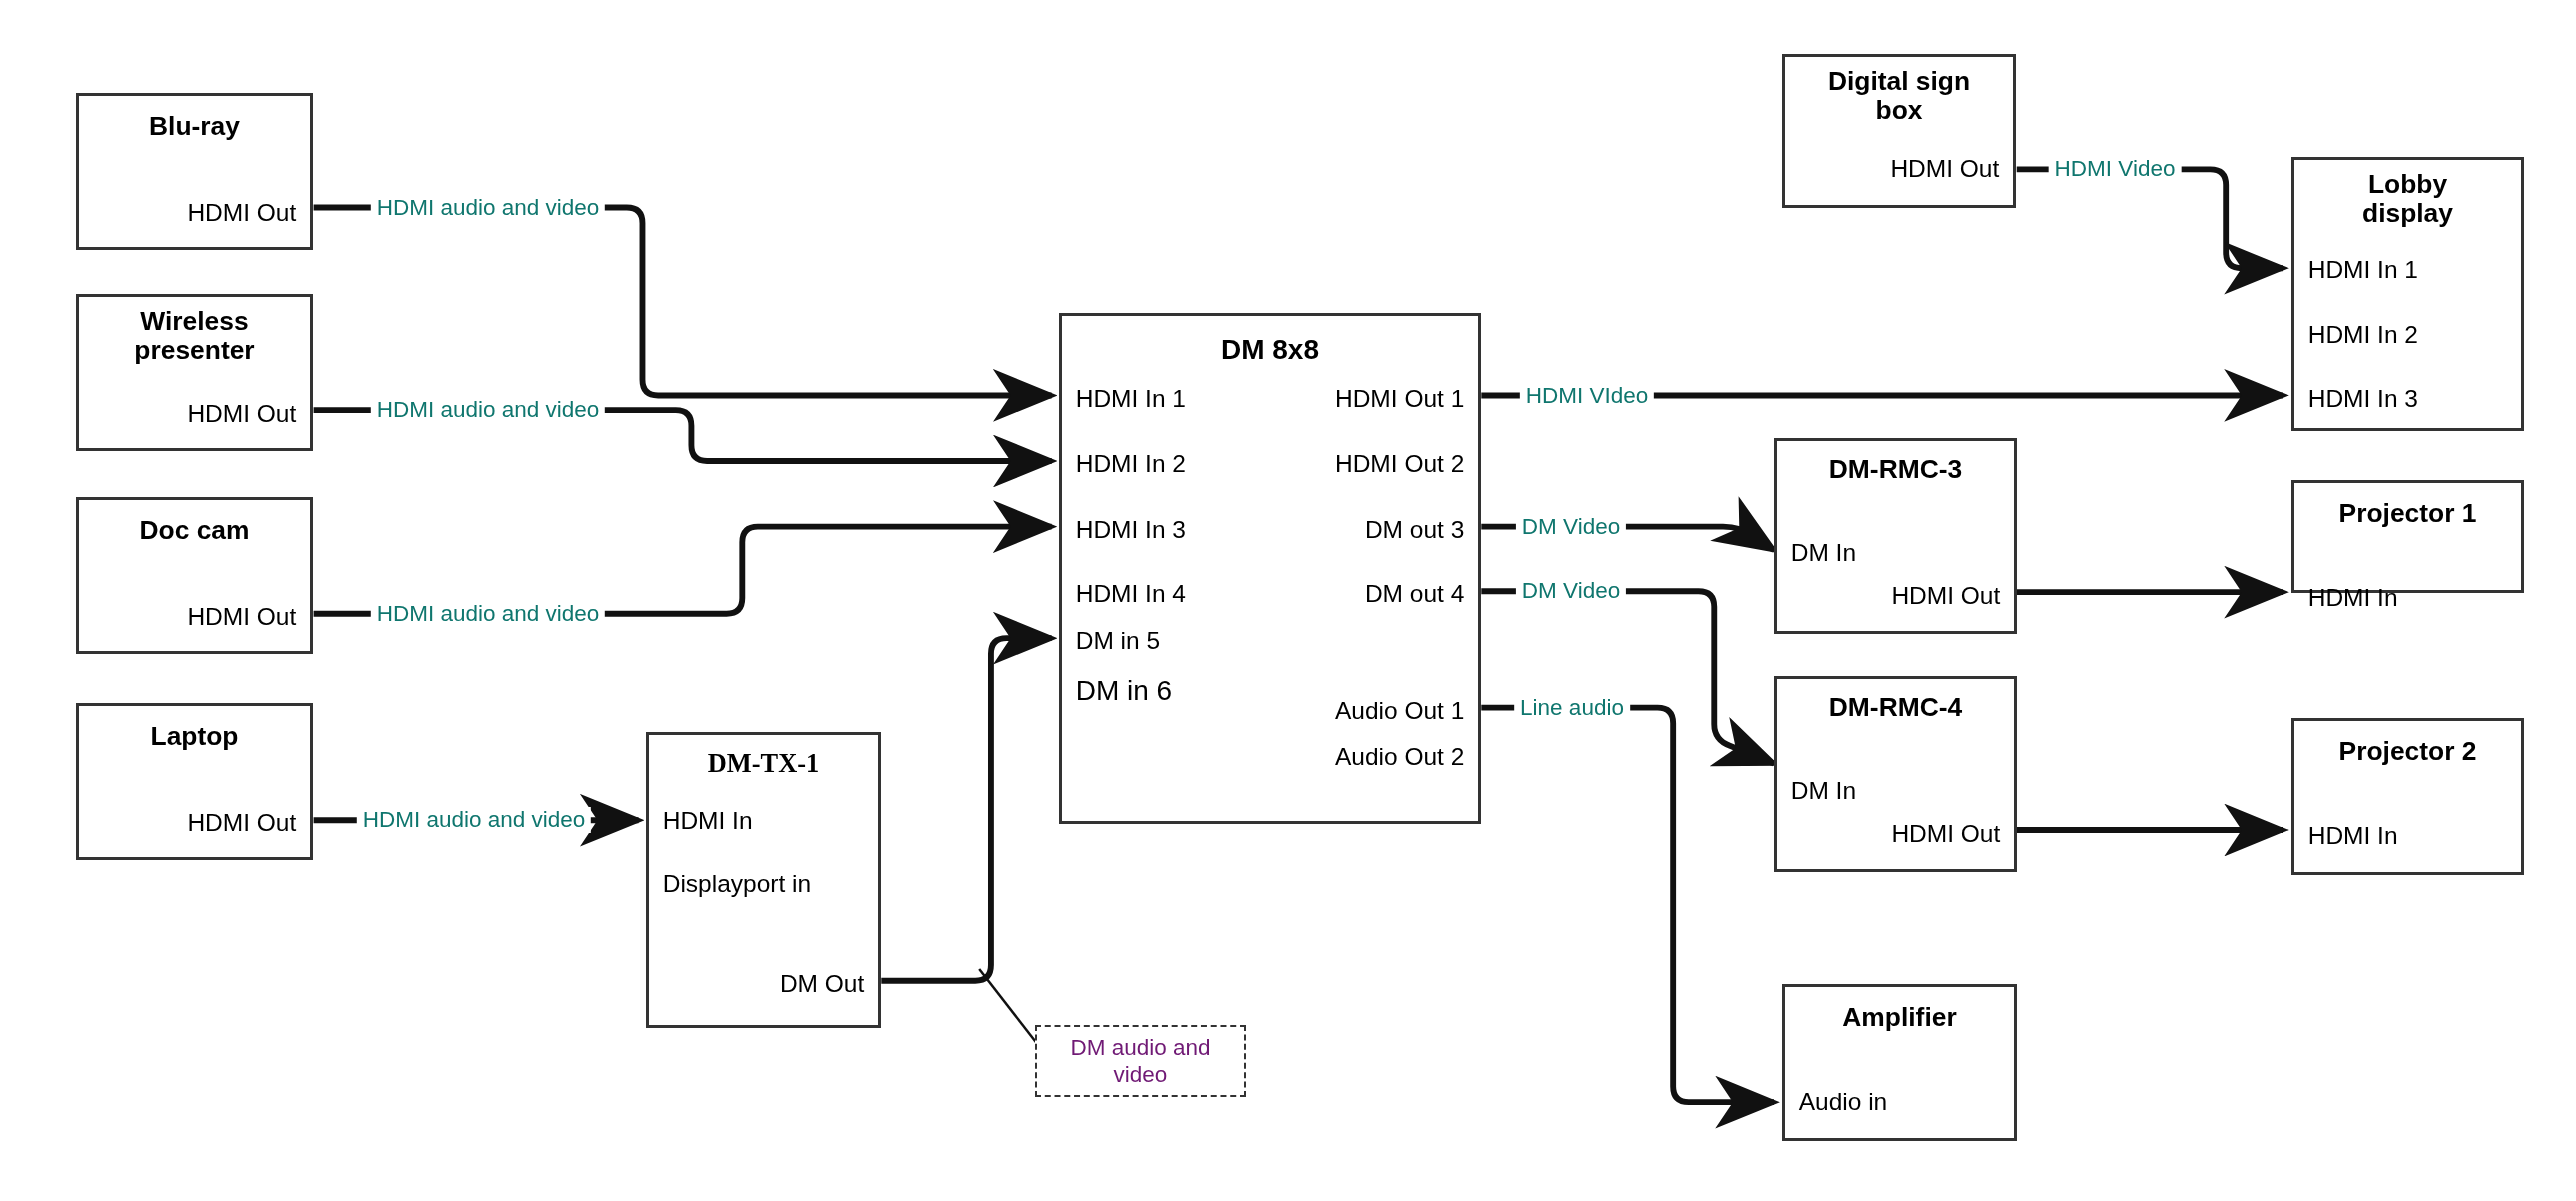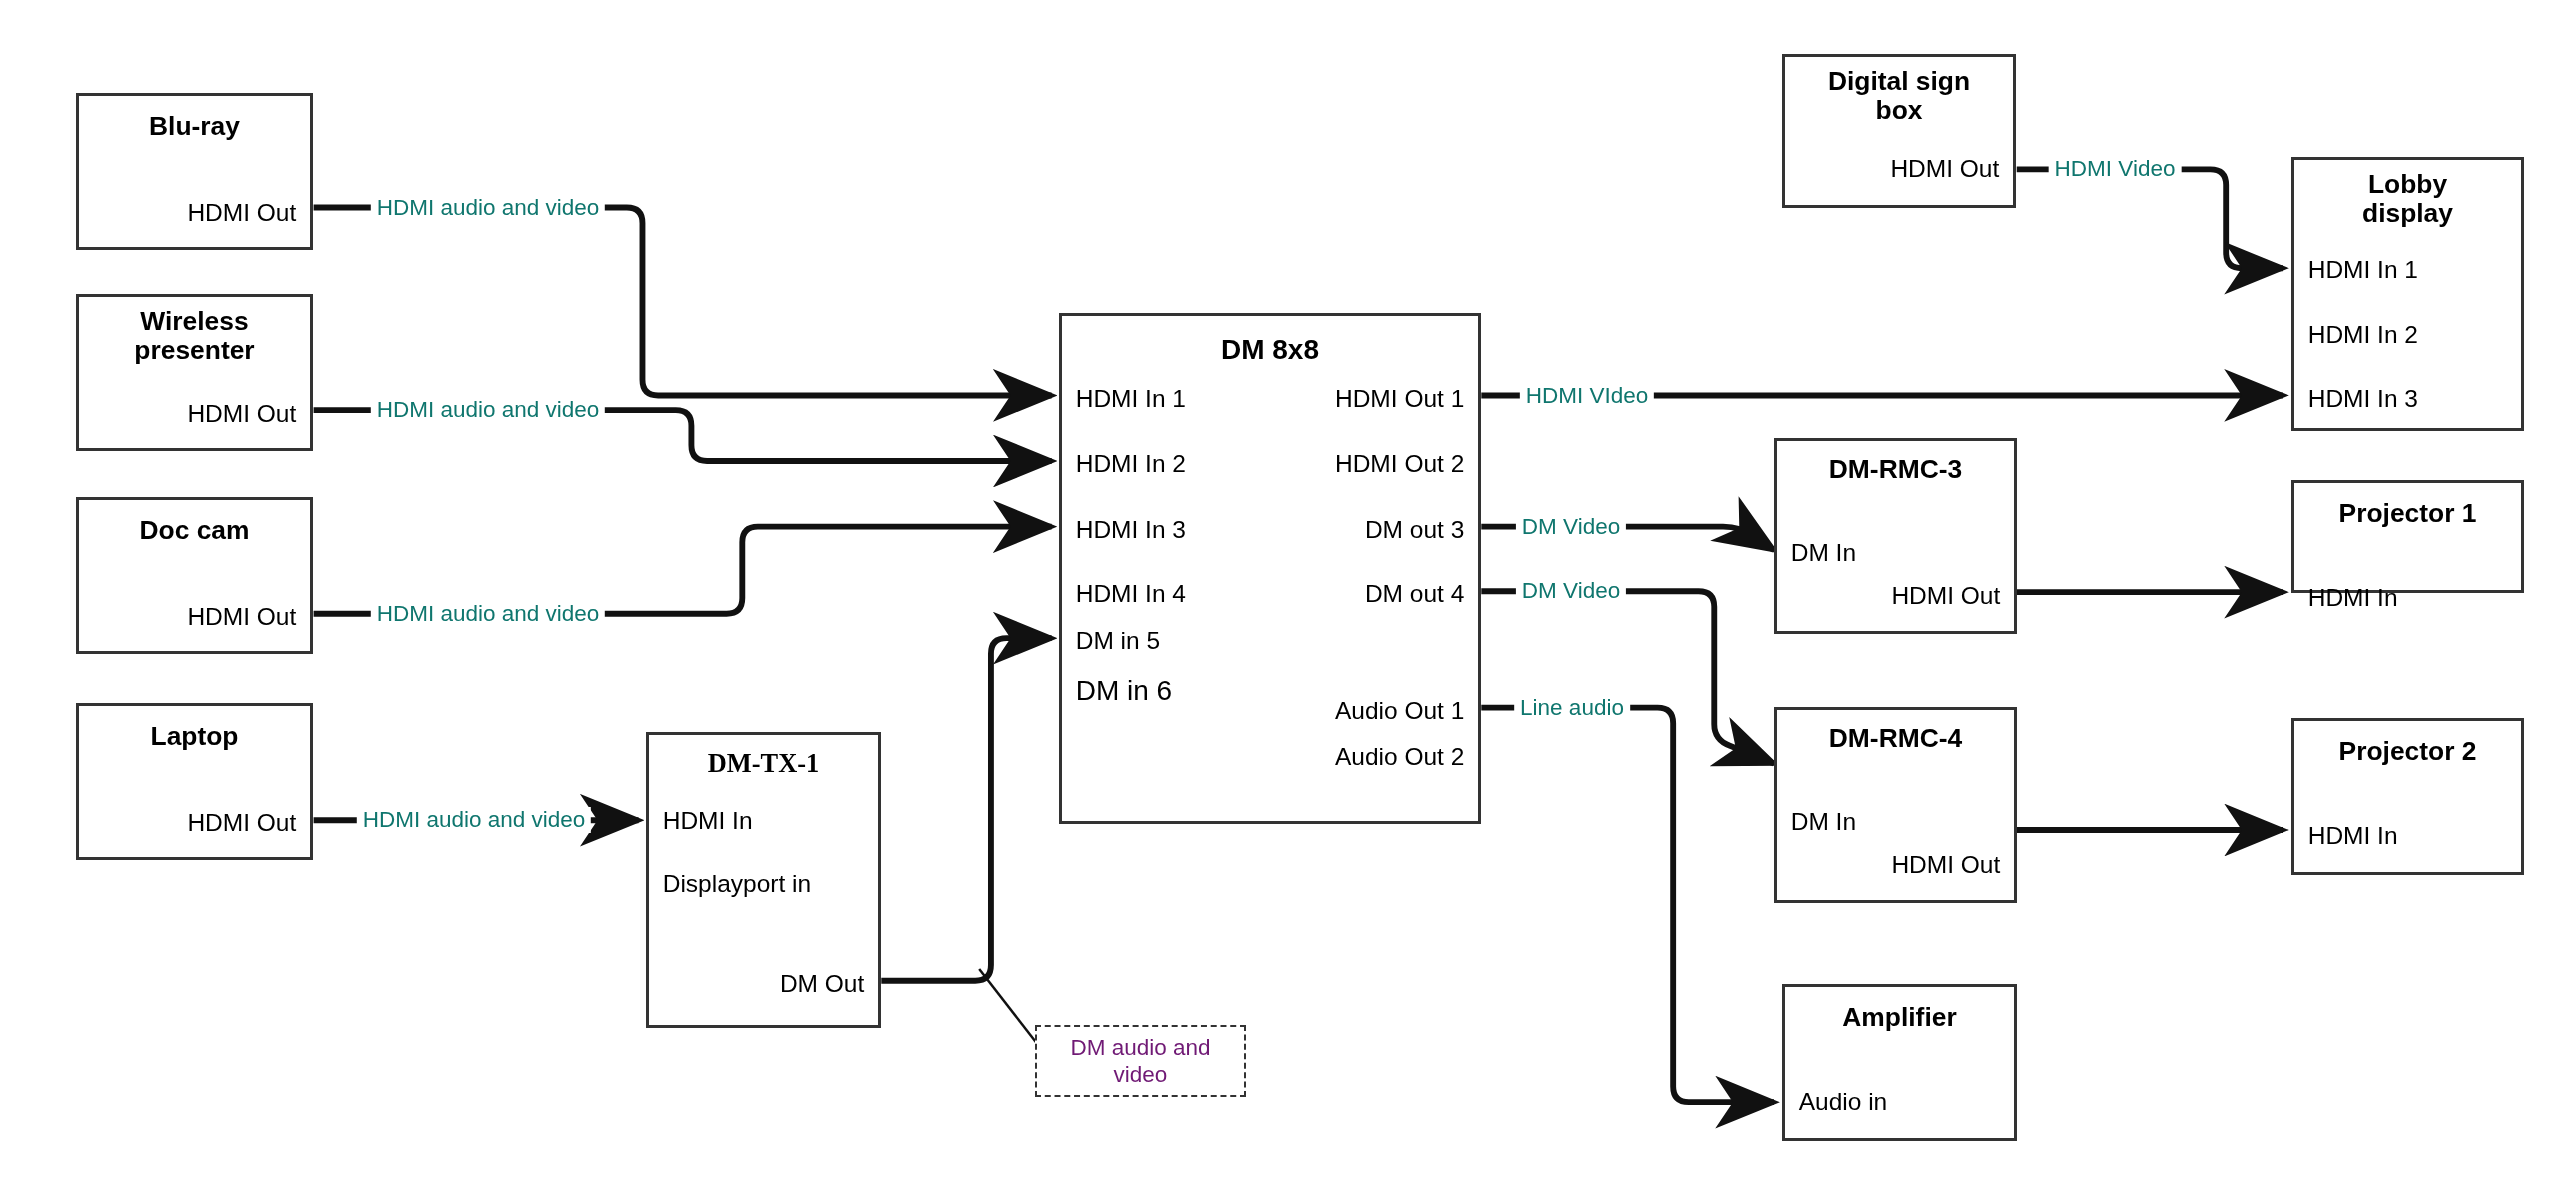--- a/index.html
+++ b/index.html
@@ -110,21 +110,21 @@
     <div class="port l" style="left:13.7px;top:161px;font-size:24.5px;">HDMI In 2</div>
     <div class="port l" style="left:13.7px;top:225px;font-size:24.5px;">HDMI In 3</div>
   </div>
 
   <div class="node" style="left:1774px;top:438px;width:243px;height:196px;">
     <div class="title" style="top:13.7px;font-size:26.4px;">DM-RMC-3</div>
     <div class="port l" style="left:13.7px;top:98px;font-size:24.5px;">DM In</div>
     <div class="port r" style="right:13.7px;top:141px;font-size:24.5px;">HDMI Out</div>
   </div>
 
-  <div class="node" style="left:1774px;top:676px;width:243px;height:196px;margin-top:31px;">
+  <div class="node" style="left:1774px;top:676px;width:243px;height:196px;">
     <div class="title" style="top:13.7px;font-size:26.4px;">DM-RMC-4</div>
     <div class="port l" style="left:13.7px;top:98px;font-size:24.5px;">DM In</div>
     <div class="port r" style="right:13.7px;top:141px;font-size:24.5px;">HDMI Out</div>
   </div>
 
   <div class="node" style="left:2291px;top:480px;width:233px;height:113px;">
     <div class="title" style="top:15.7px;font-size:26.4px;">Projector 1</div>
     <div class="port l" style="left:13.7px;top:101px;font-size:24.5px;">HDMI In</div>
   </div>
 

